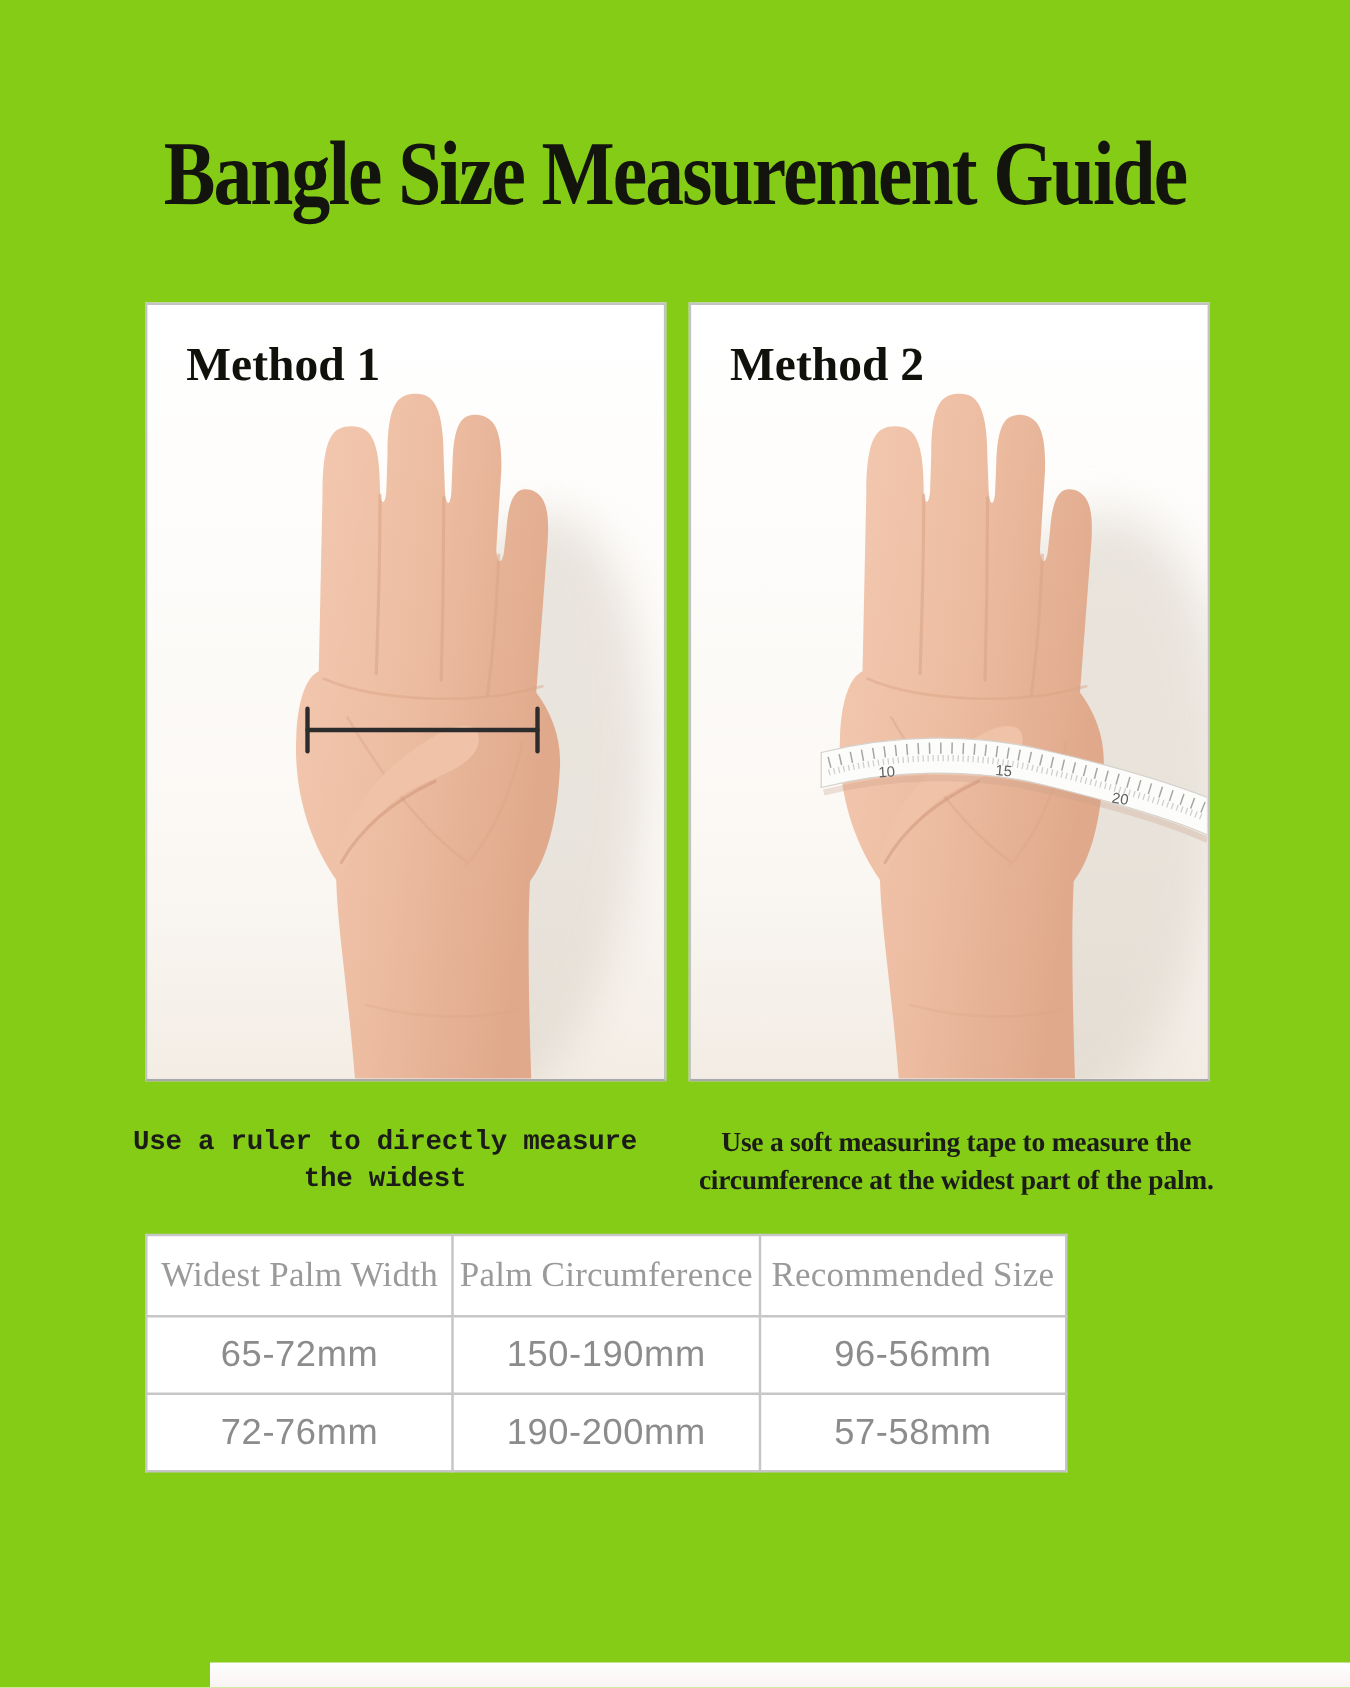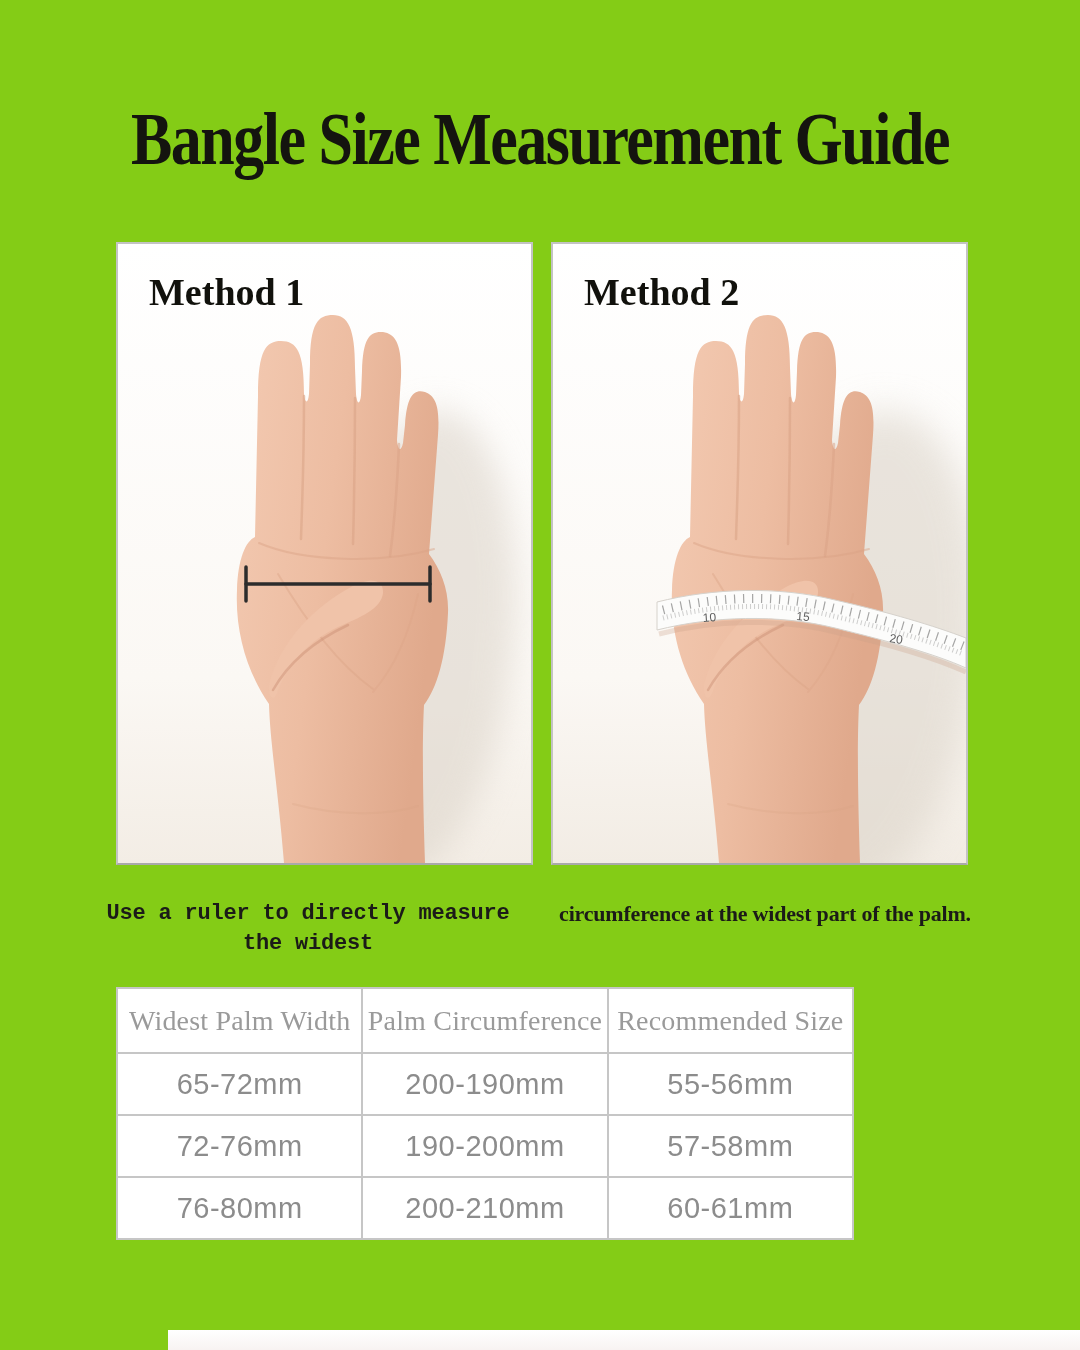--- a/index.html
+++ b/index.html
@@ -146,45 +146,41 @@
         <text x="243" y="376" font-size="12" fill="#5f5f5f" font-family="Liberation Sans, sans-serif" transform="rotate(5 243 376)">15</text>
         <text x="336" y="398" font-size="12" fill="#5f5f5f" font-family="Liberation Sans, sans-serif" transform="rotate(9 336 398)">20</text>
       </g>
     </svg>
   </div>
 
   <div class="caption c1">
     <span>Use a ruler to directly measure the widest</span>
   </div>
   <div class="caption c2">
+    <span>Use a soft measuring tape to measure the</span>
     <span>circumference at the widest part of the palm.</span>
   </div>
 
   <table class="size-table">
     <thead>
       <tr>
         <th>Widest Palm Width</th>
         <th>Palm Circumference</th>
         <th>Recommended Size</th>
       </tr>
     </thead>
     <tbody>
       <tr>
         <td>65-72mm</td>
-        <td>200-190mm</td>
-        <td>55-56mm</td>
+        <td>150-190mm</td>
+        <td>96-56mm</td>
       </tr>
       <tr>
         <td>72-76mm</td>
         <td>190-200mm</td>
         <td>57-58mm</td>
-      </tr>
-      <tr>
-        <td>76-80mm</td>
-        <td>200-210mm</td>
-        <td>60-61mm</td>
       </tr>
     </tbody>
   </table>
 
   <div class="footer-shade"></div>
 
 </div>
 
 </body></html>

